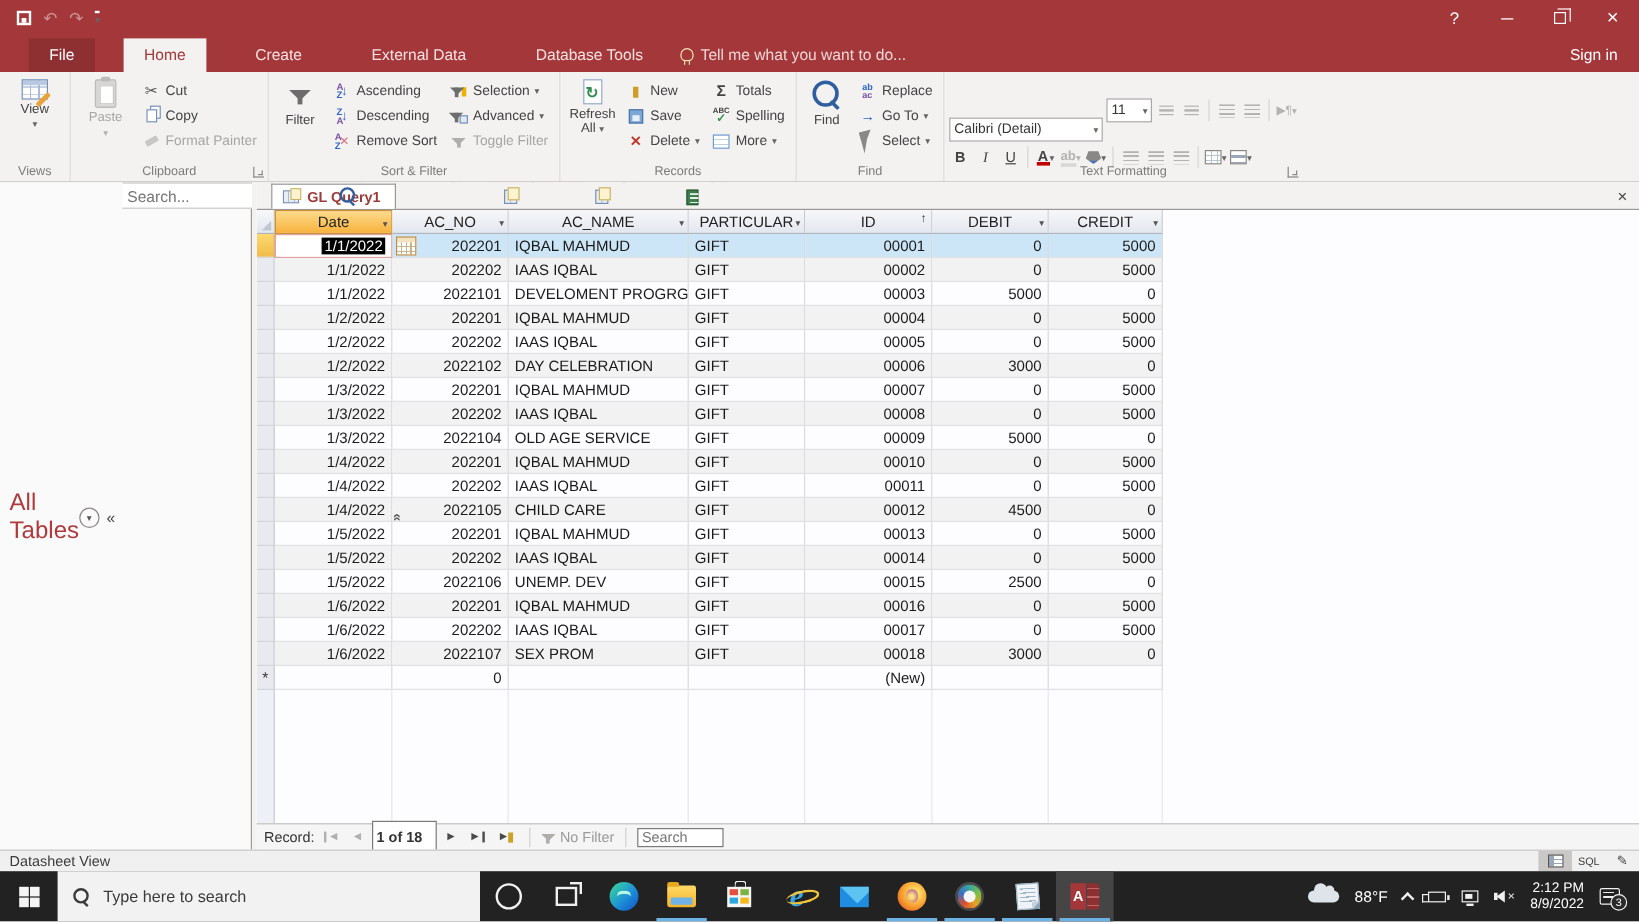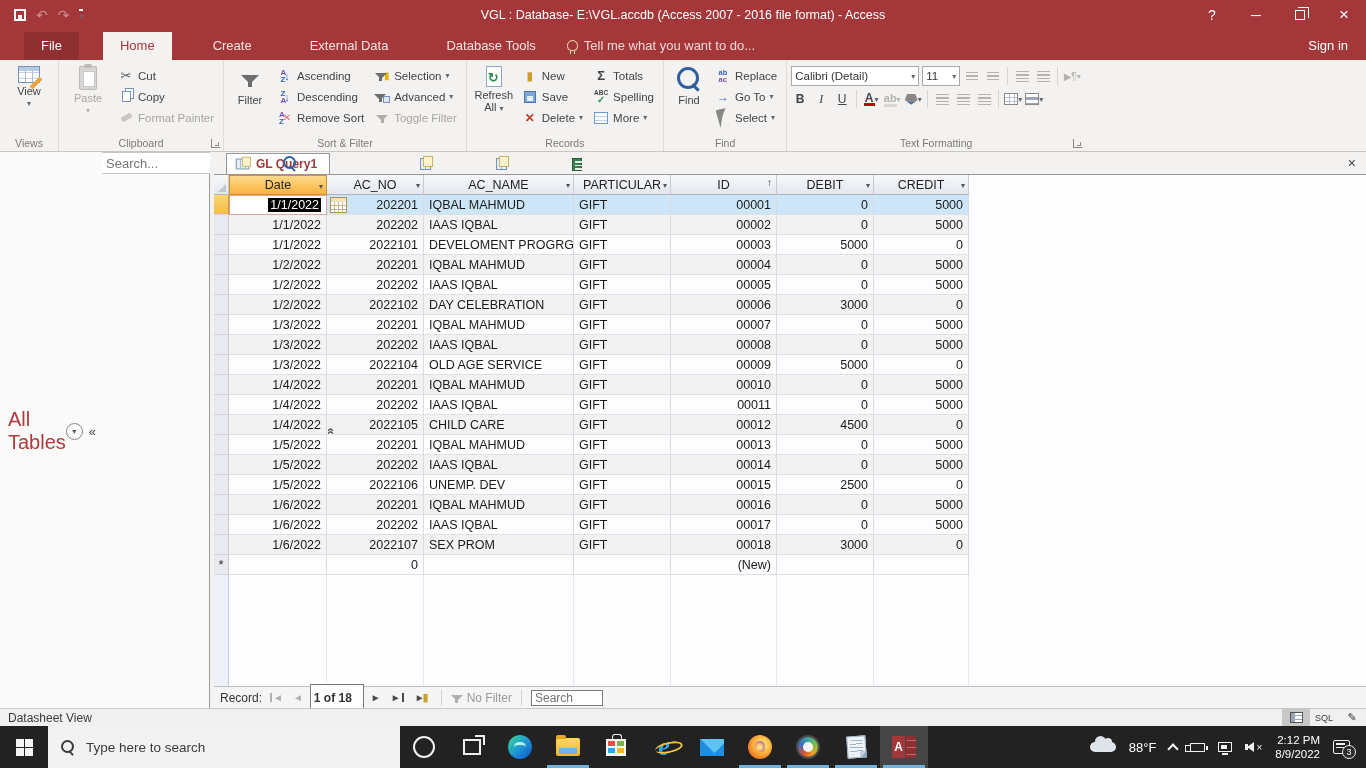--- a/index.html
+++ b/index.html
@@ -82,21 +82,21 @@
   .abc-check { display:flex; flex-direction:column; align-items:center; font-size:6.5px; line-height:6px; font-weight:bold; color:#444; }
   .abc-check .ck { color:#2f8f4e; font-size:10px; line-height:8px; }
   .more-ic { width:14px; height:12px; border:1px solid #6f9bd1; background:repeating-linear-gradient(transparent 0 3px,#bcd0e8 3px 4px),#fff; }
   .del-x { color:#c0392b; font-weight:bold; font-size:12px; }
 
   
   .tf { display:flex; flex-direction:column; gap:4px; padding-top:3px; }
   .tfrow { display:flex; align-items:center; gap:3px; }
   .combo { background:#fff; border:1px solid #aaa8a6; height:20px; display:flex; align-items:center; font-size:11.5px; color:#333; padding:0 3px; }
   .combo .caret { margin-left:auto; padding-left:4px; }
-  .fontname { width:128px; } .fontsize { width:38px; }
+  .fontname { width:128px;margin-top:32px; } .fontsize { width:38px; }
   .tbtn { min-width:18px; height:18px; display:flex; align-items:center; justify-content:center; font-size:12px; color:#444; }
   .tbtn.disabled { color:#b5b3b0; }
   .tfsep { width:1px; height:18px; background:#d6d4d2; margin:0 2px; }
   .fontA { font-weight:bold; font-size:12px; line-height:10px; color:#444; border-bottom:3px solid #c00000; padding:0 1px; }
   .hl { font-weight:bold; font-size:11px; color:#b5b3b0; border-bottom:3px solid #d9d7d5; }
   .bucket { width:13px; height:11px; background:#8a8886; clip-path:polygon(20% 0,80% 0,100% 60%,50% 100%,0 60%); border-bottom:3px solid #4472c4; }
   .align-ic { width:13px; height:11px; background:repeating-linear-gradient(#b5b3b0 0 1.5px,transparent 1.5px 3.5px); }
   .gridl-ic { width:14px; height:12px; border:1px solid #8a8886; background:repeating-linear-gradient(90deg,transparent 0 4px,#b9c3d1 4px 5px),repeating-linear-gradient(transparent 0 3px,#b9c3d1 3px 4px),#fff; }
   .lines-ic { display:flex; flex-direction:column; gap:2px; }
   .lines-ic i { display:block; width:12px; height:1.5px; background:#b5b3b0; }
@@ -233,21 +233,20 @@
 
 <div class="app">
 
   <div class="titlebar">
     <div class="qat">
       <span class="floppy"></span>
       <span class="glyph dim">↶</span>
       <span class="glyph dim">↷</span>
       <span class="qat-caret caret">▾</span>
     </div>
-    <div class="win-title">VGL : Database- E:\VGL.accdb (Access 2007 - 2016 file format) - Access</div>
     <div class="winbtns">
       <div class="winbtn">?</div>
       <div class="winbtn">─</div>
       <div class="winbtn">
           <span class="restore-ic"></span>
         </div>
       <div class="winbtn" style="font-size:17px;">×</div>
     </div>
   </div>
 

